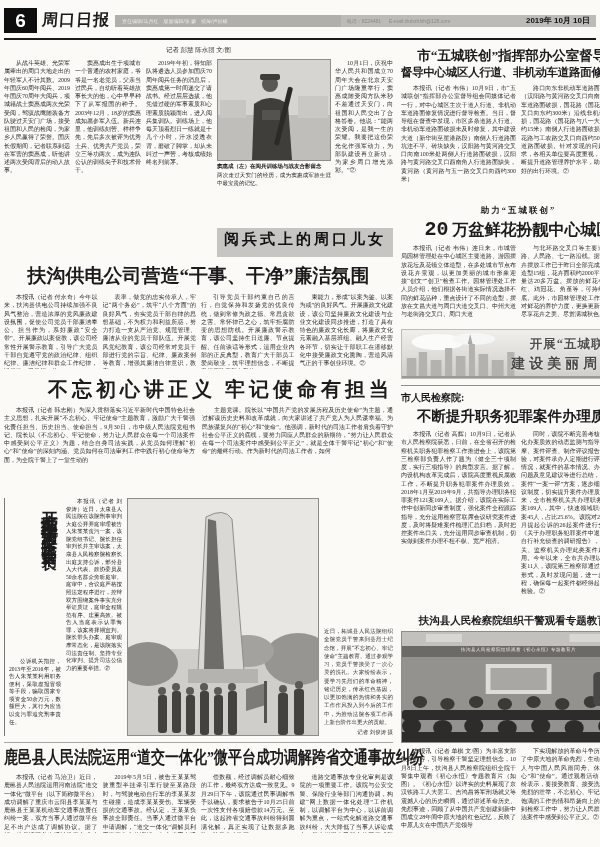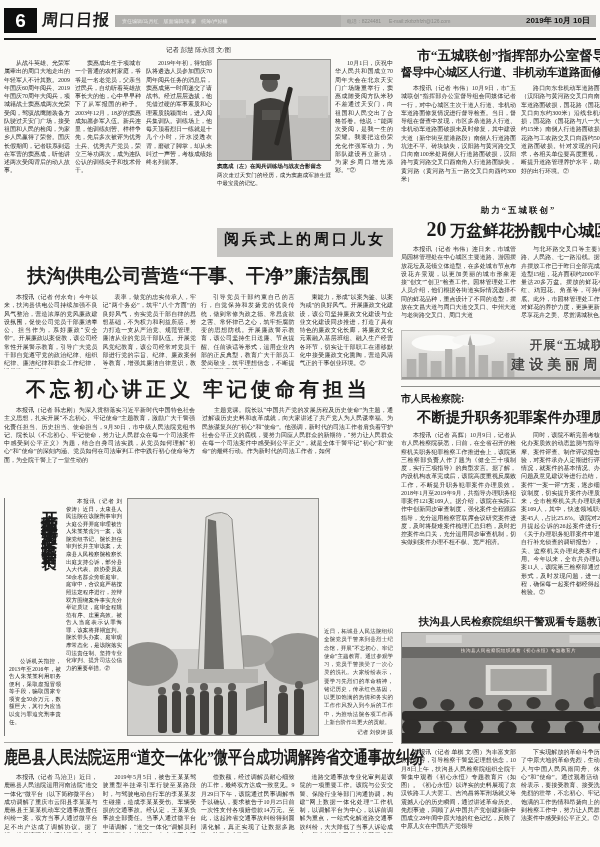--- a/index.html
+++ b/index.html
@@ -46,21 +46,21 @@
     text-align:center;line-height:22px;letter-spacing:3px}
 
   
   .power{margin-top:6px}
   .power-h{font-size:19px;font-weight:bold;text-align:center;white-space:nowrap}
   .power .cols{gap:5px;height:76px;margin-top:4px}
 
   
   .court{margin-top:7px}
   .kicker{font-size:10px;font-weight:bold}
-  .court-h{font-size:20px;font-weight:600;text-align:center;letter-spacing:4px;white-space:nowrap;margin:3px 0 2px 0}
+  .court-h{font-size:20px;font-weight:600;text-align:right;letter-spacing:4px;white-space:nowrap;margin:3px 0 2px 0}
   .court-top{gap:7px;height:86px;margin-top:3px}
   .court-bottom{margin-top:6px;height:238px;display:flex;border-left:1px solid #777;padding-left:4px}
   .vt-block{width:52px;display:flex;flex-direction:column}
   .vtitle{writing-mode:vertical-rl;height:156px;font-weight:bold;letter-spacing:3px;line-height:1.45}
   .vtitle .vt-main{font-size:17px}
   .vtitle .vt-sub{font-size:15px}
   .vt-text{flex:1;margin-top:4px;font-size:5.5px;line-height:1.38;text-align:justify;overflow:hidden;text-indent:2em}
   .court-col2{width:56px;margin-left:5px;font-size:5.5px;line-height:1.38;text-align:justify;overflow:hidden;text-indent:2em}
   .monument-frame{width:192px;margin-left:5px;border:1px solid #8d8d8a;line-height:0;background:#e6e5e2}
   .court-caption{flex:1;margin-left:5px;display:flex;flex-direction:column;justify-content:flex-end}
@@ -73,21 +73,21 @@
   .luyi .cols{gap:5px;height:60px;margin-top:8px}
 
   
   .r-article{margin-top:4px}
   .r-h1a{font-size:13.5px;font-weight:bold;text-align:center;white-space:nowrap}
   .r-h1b{font-size:11.5px;font-weight:bold;text-align:center;white-space:nowrap;letter-spacing:-0.3px}
   .inspect .cols{gap:5px;height:116px;margin-top:4px}
   .flowers{margin-top:5px}
   .flowers-kicker{font-size:8.5px;font-weight:bold;text-align:center;letter-spacing:2px}
   .flowers-h{text-align:center;margin-top:1px;white-space:nowrap}
-  .flowers-h .num{font-size:20px;font-weight:bold;font-family:Liberation Serif, serif}
+  .flowers-h .num{font-size:20px;font-weight:bold;font-family:Liberation Mono, monospace}
   .flowers-h .rest{font-size:16px;font-weight:bold}
   .flowers .cols{gap:5px;height:80px;margin-top:3px}
   .promo{margin-top:5px;height:50px;position:relative;background:linear-gradient(#f0efec,#cfcecb);
     border:1px solid #bdbcb9;overflow:hidden}
   .promo-l1{position:absolute;top:6px;right:10px;font-size:12.5px;font-weight:bold;color:#4e4e4c;
     letter-spacing:1px;text-shadow:0 0 2px #fff}
   .promo-l2{position:absolute;top:25px;right:16px;font-size:14px;font-weight:bold;color:#474745;
     letter-spacing:4px;text-shadow:0 0 2px #fff}
   .r-divider{border-top:1px solid #8f8f8c;margin:6px 0 5px 0}
   .proc-h{font-size:14.5px;font-weight:600;text-align:center;white-space:nowrap;margin-top:2px}

